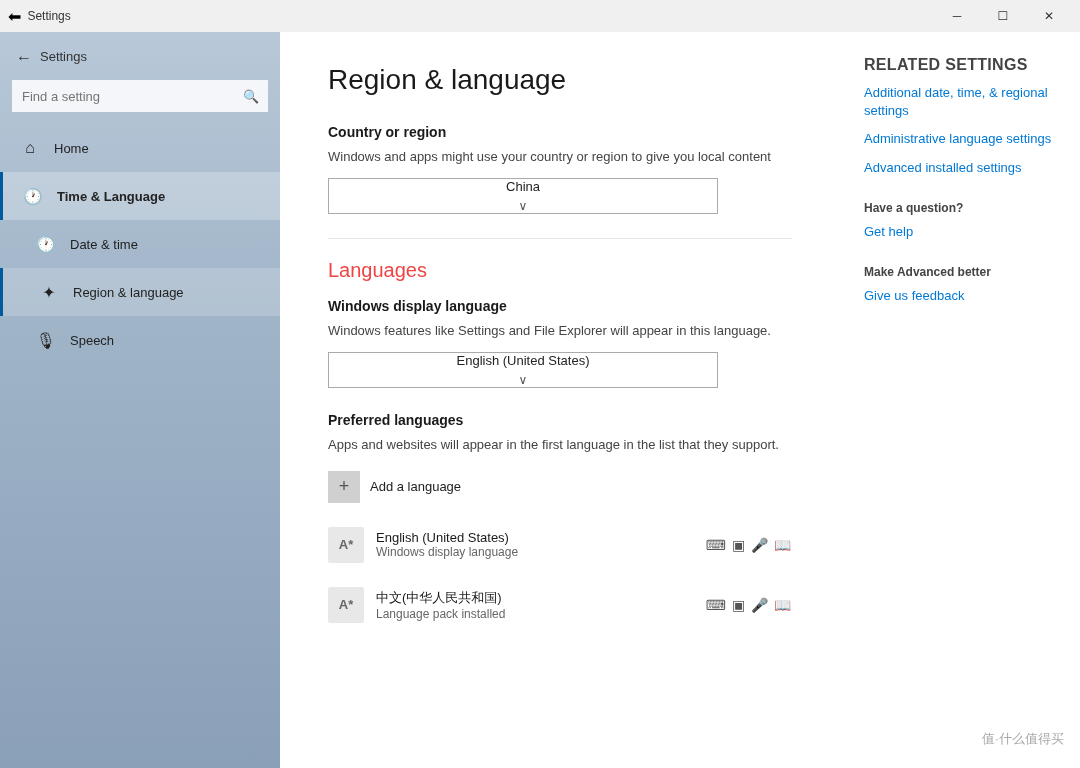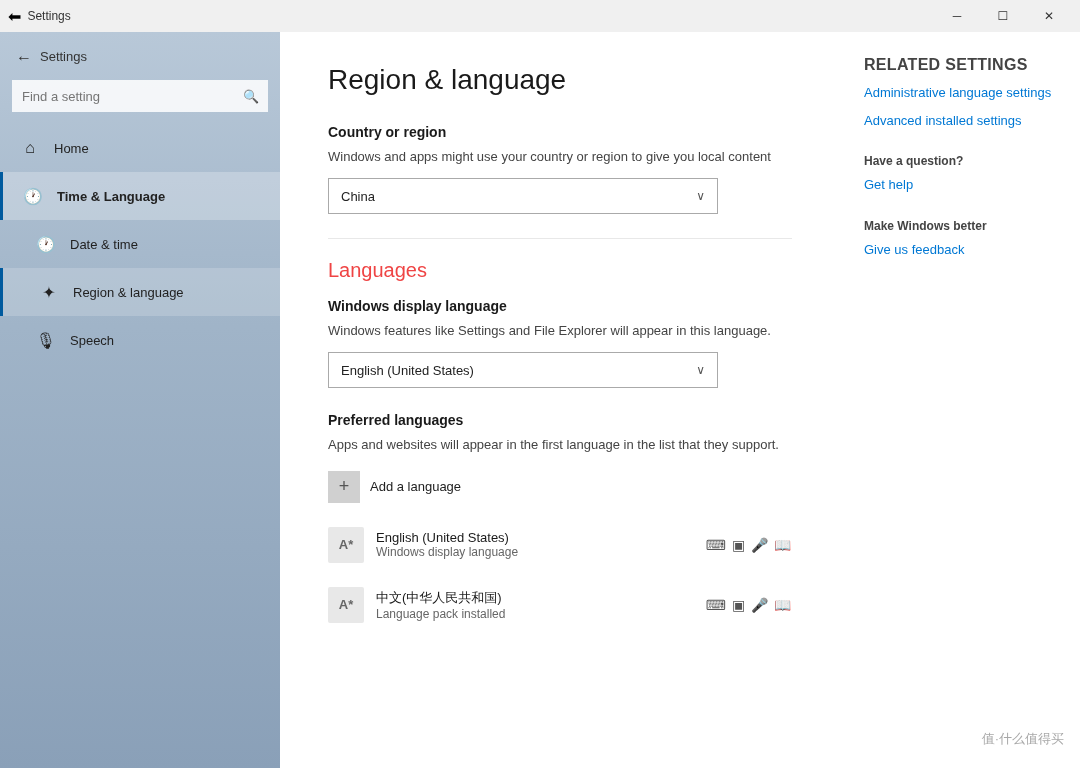--- a/index.html
+++ b/index.html
@@ -158,20 +158,21 @@
       justify-content: space-between;
       width: 390px;
       height: 36px;
       border: 1px solid #aaa;
       padding: 0 12px;
       background: #fff;
       cursor: pointer;
       font-size: 13px;
       color: #222;
       margin-bottom: 24px;
+      flex-direction: column;
     }
     .dropdown-arrow { font-size: 12px; color: #555; }
 
     .languages-section { margin-top: 8px; }
     .languages-title {
       font-size: 20px;
       font-weight: 300;
       color: #ef4444;
       margin-bottom: 16px;
     }
@@ -402,29 +403,30 @@
             <span class="lang-icon-item">🎤</span>
             <span class="lang-icon-item">📖</span>
           </div>
         </div>
       </div>
     </div>
   </div>
 
   <div class="right-panel">
     <div class="related-title">Related settings</div>
+    <a class="related-link">Additional date, time, &amp; regional settings</a>
     <a class="related-link">Administrative language settings</a>
     <a class="related-link">Advanced installed settings</a>
 
     <div class="right-section">
       <div class="right-section-title">Have a question?</div>
       <a class="related-link" style="margin-top:0;">Get help</a>
     </div>
 
     <div class="right-section">
-      <div class="right-section-title">Make Windows better</div>
+      <div class="right-section-title">Make Advanced better</div>
       <a class="related-link" style="margin-top:0;">Give us feedback</a>
     </div>
   </div>
 
 </div>
 
 <div class="watermark">值·什么值得买</div>
 
 </body></html>

